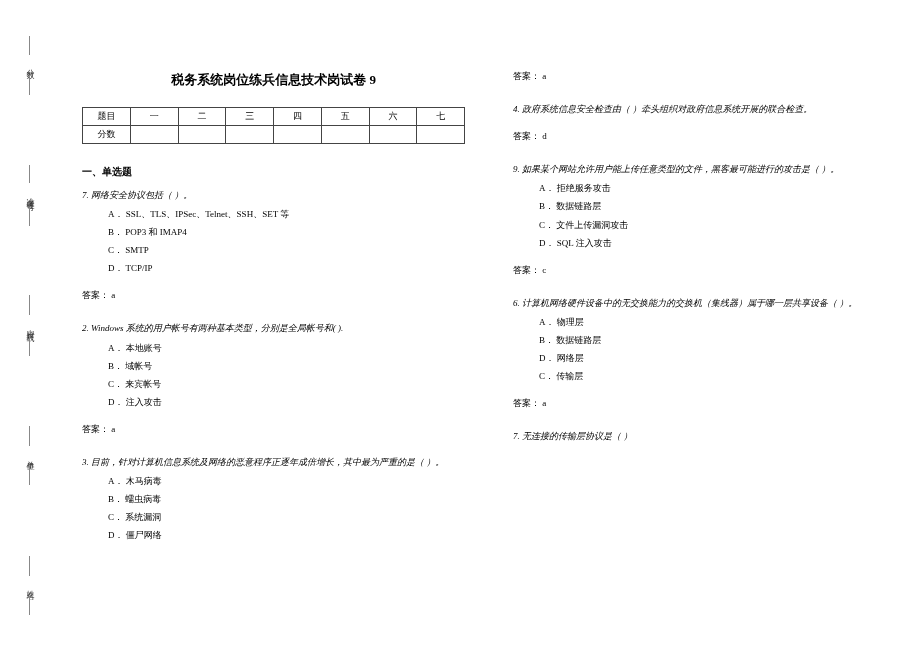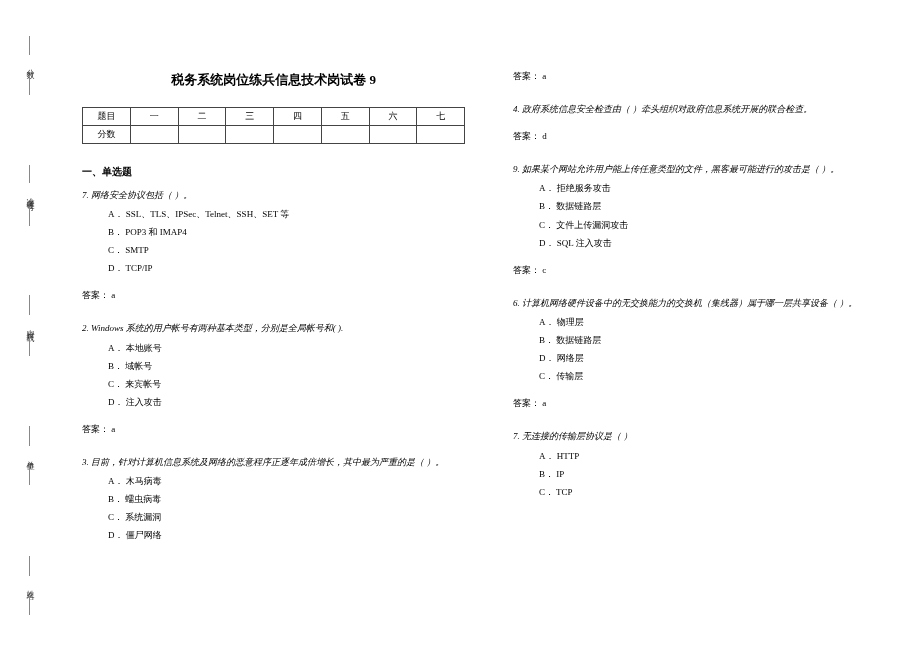--- a/index.html
+++ b/index.html
@@ -231,21 +231,16 @@
         <div class="opt">A．   物理层</div>
         <div class="opt">B．   数据链路层</div>
         <div class="opt">D．   网络层</div>
         <div class="opt">C．   传输层</div>
       </div>
     </div>
     <div class="answer-line">答案：  a</div>
 
     <div class="question">
       <div class="q-stem">7.    无连接的传输层协议是（       ）</div>
-      <div class="options">
-        <div class="opt">A．   HTTP</div>
-        <div class="opt">B．   IP</div>
-        <div class="opt">C．   TCP</div>
-      </div>
     </div>
   </div>
 
 </div>
 
 </body></html>

